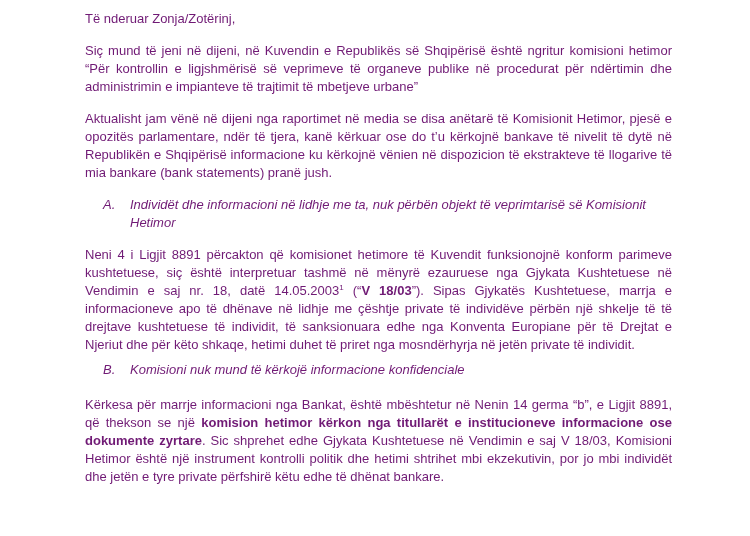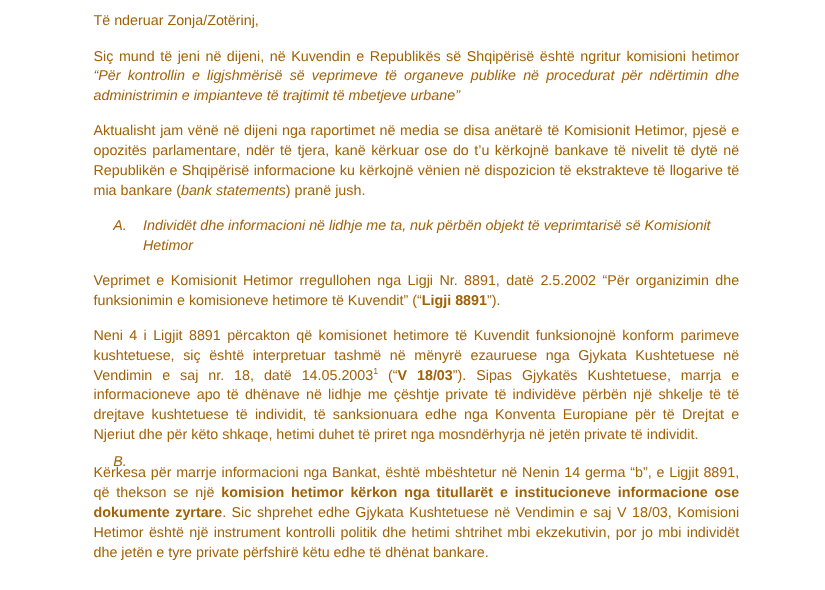--- a/index.html
+++ b/index.html
@@ -7,21 +7,21 @@
     padding: 0;
     background: #ffffff;
   }
   .page {
     position: relative;
     width: 750px;
     height: 536px;
     background: #ffffff;
     overflow: hidden;
     font-family: "Liberation Sans", "DejaVu Sans", sans-serif;
-    color: #a16207;
+    color: #701a75;
     border-radius: 16px;
   }
   .content {
     padding: 10px 78px 0 85px;
   }
   .content p {
     margin: 0 0 14px 0;
     font-size: 13px;
     line-height: 18px;
     text-align: justify;
@@ -30,38 +30,37 @@
     font-style: italic;
     position: relative;
     padding-left: 45px;
     text-align: left;
   }
   .content .marker {
     position: absolute;
     left: 18px;
     top: 0;
   }
-  .i { font-style: italic; }
+  .i { }
   .b { font-weight: bold; }
   .sup {
     vertical-align: super;
     font-size: 8px;
     line-height: 0;
   }
   
   .block-6 { margin-bottom: 7px !important; }
   .block-7 { margin-bottom: 17px !important; }
 </style>
 </head>
 <body>
 
 <div class="page">
   <div class="content">
       <p class="paragraph block-0"><span>Të nderuar Zonja/Zotërinj,</span></p>
       <p class="paragraph block-1"><span>Siç mund të jeni në dijeni, në Kuvendin e Republikës së Shqipërisë është ngritur komisioni hetimor </span><span class="i">“Për kontrollin e ligjshmërisë së veprimeve të organeve publike në procedurat për ndërtimin dhe administrimin e impianteve të trajtimit të mbetjeve urbane”</span></p>
       <p class="paragraph block-2"><span>Aktualisht jam vënë në dijeni nga raportimet në media se disa anëtarë të Komisionit Hetimor, pjesë e opozitës parlamentare, ndër të tjera, kanë kërkuar ose do t’u kërkojnë bankave të nivelit të dytë në Republikën e Shqipërisë informacione ku kërkojnë vënien në dispozicion të ekstrakteve të llogarive të mia bankare (</span><span class="i">bank statements</span><span>) pranë jush.</span></p>
       <p class="list-item block-4"><span class="marker">A.</span><span class="i">Individët dhe informacioni në lidhje me ta, nuk përbën objekt të veprimtarisë së Komisionit Hetimor</span></p>
-      <p class="paragraph block-5"><span>Veprimet e Komisionit Hetimor rregullohen nga Ligji Nr. 8891, datë 2.5.2002 “Për organizimin dhe funksionimin e komisioneve hetimore të Kuvendit” (“</span><span class="b">Ligji 8891</span><span>”).</span></p>
       <p class="paragraph block-6"><span>Neni 4 i Ligjit 8891 përcakton që komisionet hetimore të Kuvendit funksionojnë konform parimeve kushtetuese, siç është interpretuar tashmë në mënyrë ezauruese nga Gjykata Kushtetuese në Vendimin e saj nr. 18, datë 14.05.2003</span><span class="sup">1</span><span> (“</span><span class="b">V 18/03</span><span>”). Sipas Gjykatës Kushtetuese, marrja e informacioneve apo të dhënave në lidhje me çështje private të individëve përbën një shkelje të të drejtave kushtetuese të individit, të sanksionuara edhe nga Konventa Europiane për të Drejtat e Njeriut dhe për këto shkaqe, hetimi duhet të priret nga mosndërhyrja në jetën private të individit.</span></p>
-      <p class="list-item block-7"><span class="marker">B.</span></p>
+      <p class="list-item block-7"><span class="marker">B.</span><span class="i">Komisioni nuk mund të kërkojë informacione konfidenciale</span></p>
       <p class="paragraph block-8"><span>Kërkesa për marrje informacioni nga Bankat, është mbështetur në Nenin 14 germa “b”, e Ligjit 8891, që thekson se një </span><span class="b">komision hetimor kërkon nga titullarët e institucioneve informacione ose dokumente zyrtare</span><span>. Sic shprehet edhe Gjykata Kushtetuese në Vendimin e saj V 18/03, Komisioni Hetimor është një instrument kontrolli politik dhe hetimi shtrihet mbi ekzekutivin, por jo mbi individët dhe jetën e tyre private përfshirë këtu edhe të dhënat bankare.</span></p>
     </div>
 </div>
 
 </body></html>

